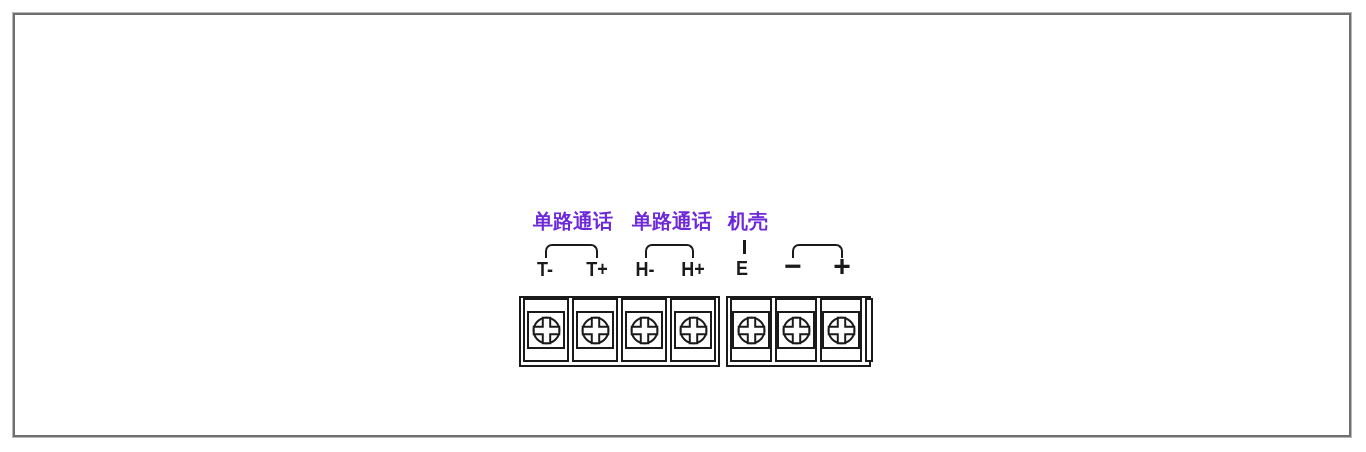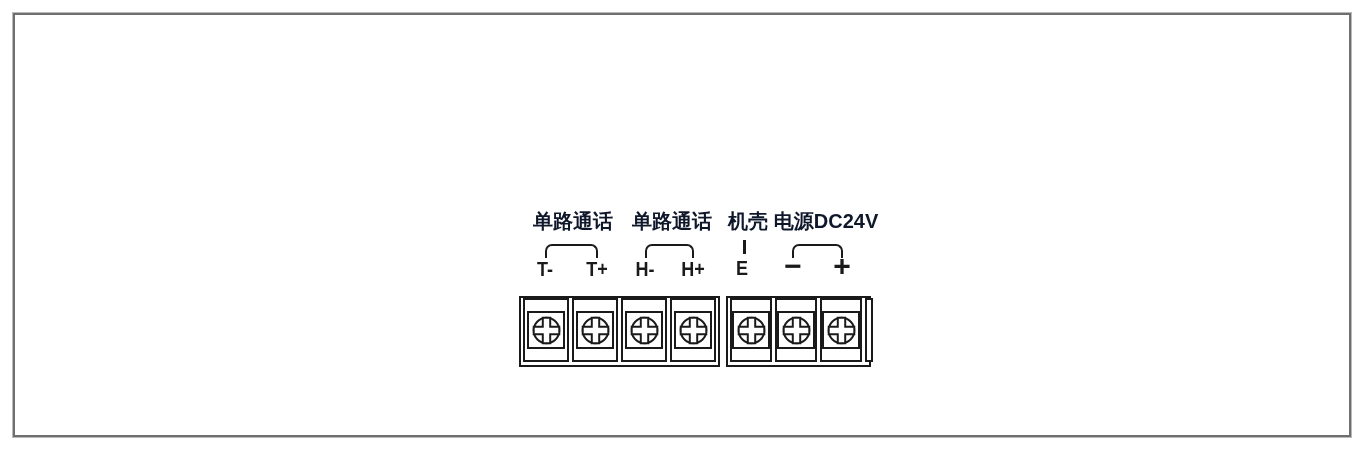--- a/index.html
+++ b/index.html
@@ -20,21 +20,21 @@
   }
   .stage { position: absolute; inset: 0; }
 
   .grp-label {
     position: absolute;
     top: 209px;
     transform: translateX(-50%);
     font-size: 20px;
     line-height: 24px;
     font-weight: bold;
-    color: #0f172a;
+    color: #6d28d9;
     white-space: nowrap;
   }
   .bracket {
     position: absolute;
     top: 244px;
     height: 14px;
     box-sizing: border-box;
     border: 2.4px solid #1a1a1a;
     border-bottom: none;
     border-radius: 7px 7px 0 0;
@@ -129,21 +129,20 @@
 </head>
 <body>
 
 <div class="panel"></div>
 
 <div class="stage">
 
   <div class="grp-label" id="lbl-g0">单路通话</div>
   <div class="grp-label" id="lbl-g1">单路通话</div>
   <div class="grp-label" id="lbl-g2">机壳</div>
-  <div class="grp-label" id="lbl-g3">电源DC24V</div>
 
   <div class="bracket" id="brk-g0"></div>
   <div class="bracket" id="brk-g1"></div>
   <div class="tick" id="tick-g2"></div>
   <div class="bracket" id="brk-g3"></div>
 
   <div class="tcode" id="tc-0">T-</div>
   <div class="tcode" id="tc-1">T+</div>
   <div class="tcode" id="tc-2">H-</div>
   <div class="tcode" id="tc-3">H+</div>

